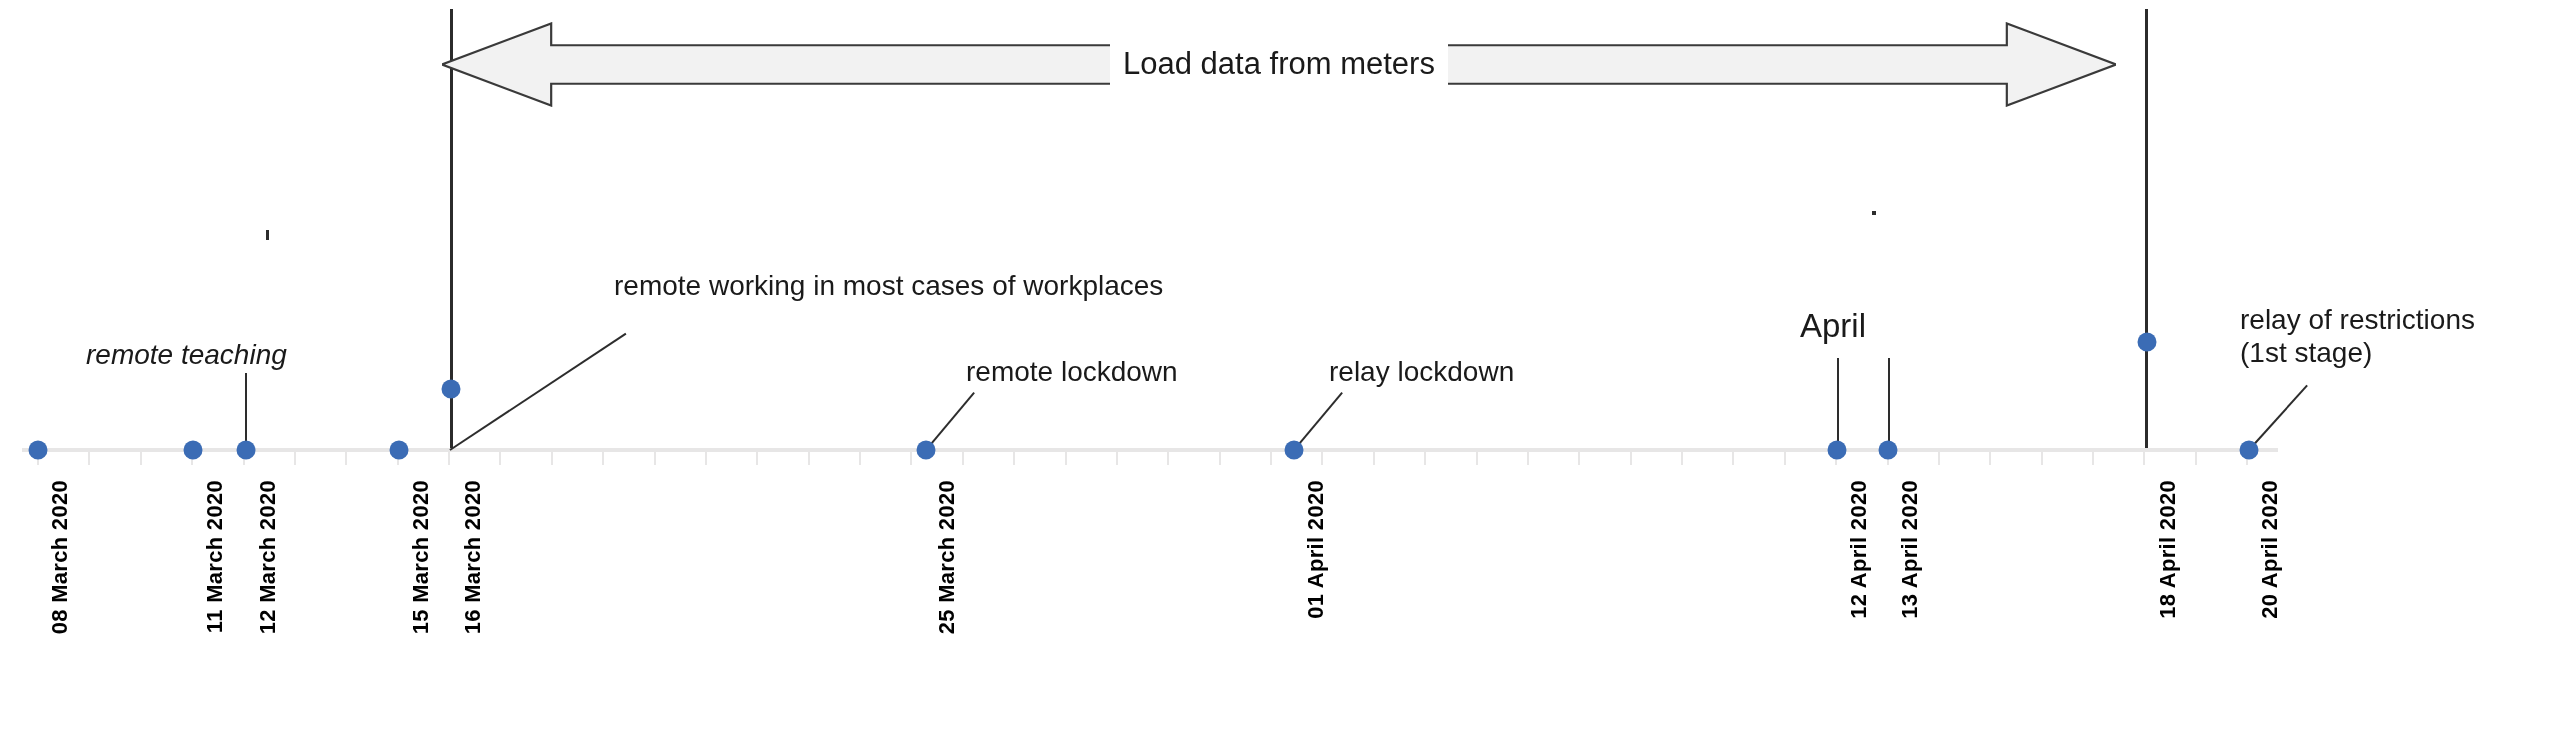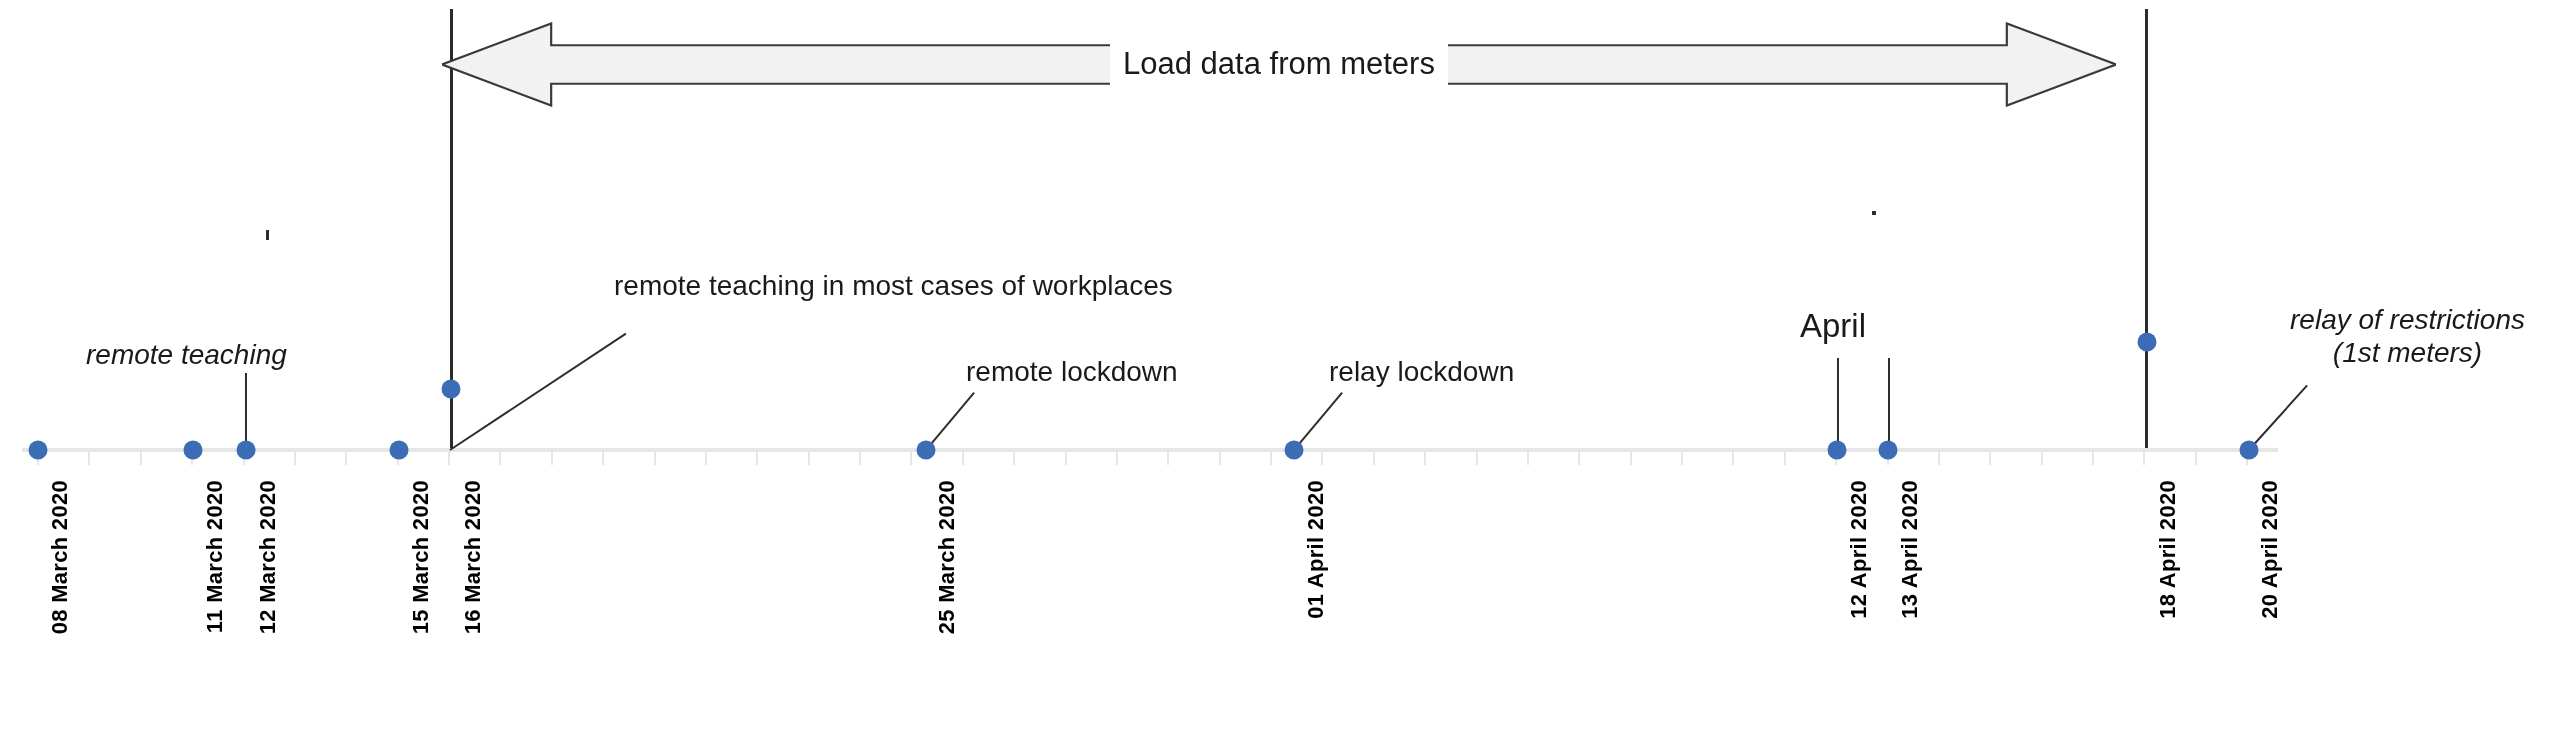--- a/index.html
+++ b/index.html
@@ -63,21 +63,21 @@
 
   
   .callout {
     position: absolute;
     white-space: nowrap;
     font-family: "Liberation Sans", sans-serif;
     font-size: 28px;
     color: #1a1a1a;
     line-height: 1.18;
   }
-  .callout.centered { text-align: center; white-space: normal; font-style: italic; }
+  .callout.centered { white-space: normal; }
 
   
   .leader {
     position: absolute;
     background: #2d2d2d;
     transform-origin: left center;
   }
   .leader-vertical {
     position: absolute;
     width: 2.2px;
@@ -190,36 +190,36 @@
       <div class="axis-tick" style="left: 2041px;"></div>
       <div class="axis-tick" style="left: 2092px;"></div>
       <div class="axis-tick" style="left: 2143px;"></div>
       <div class="axis-tick" style="left: 2195px;"></div>
       <div class="axis-tick" style="left: 2246px;"></div>
     </div>
 
   <div class="callout" style="left:86px; top:338px;font-style:italic;">remote teaching</div>
   <div class="leader-vertical" style="left:245px; top:373px; height:77px;"></div>
 
-  <div class="callout" style="left:614px; top:269px;">remote teaching in most cases of workplaces</div>
+  <div class="callout" style="left:614px; top:269px;">remote working in most cases of workplaces</div>
   <div class="leader" style="left:450px; top:449px; width:211px; height:2.2px; transform:rotate(-33.5deg);"></div>
 
   <div class="callout" style="left:966px; top:355px;">remote lockdown</div>
   <div class="leader" style="left:926px; top:449px; width:75px; height:2.2px; transform:rotate(-50deg);"></div>
 
   <div class="callout" style="left:1329px; top:355px;">relay lockdown</div>
   <div class="leader" style="left:1294px; top:449px; width:75px; height:2.2px; transform:rotate(-50deg);"></div>
 
   <div class="callout" style="left:1800px; top:307px; font-size:33px;">April</div>
   <div class="leader-vertical" style="left:1837px; top:358px; height:92px;"></div>
   <div class="leader-vertical" style="left:1888px; top:358px; height:92px;"></div>
 
   <div class="callout centered" style="left:2240px; top:303px; width:335px;">
     <span>relay of restrictions</span><br>
-    <span>(1st meters)</span>
+    <span>(1st stage)</span>
   </div>
   <div class="leader" style="left:2249px; top:449px; width:87px; height:2.2px; transform:rotate(-48deg);"></div>
 
   <div id="event-layer">
       <div class="event-dot" title="08 March 2020" style="left: 38px; top: 450px;"></div>
       <div class="date-label" style="left: 47px;">08 March 2020</div>
       <div class="event-dot" title="11 March 2020" style="left: 193px; top: 450px;"></div>
       <div class="date-label" style="left: 202px;">11 March 2020</div>
       <div class="event-dot" title="12 March 2020" style="left: 246px; top: 450px;"></div>
       <div class="date-label" style="left: 255px;">12 March 2020</div>

